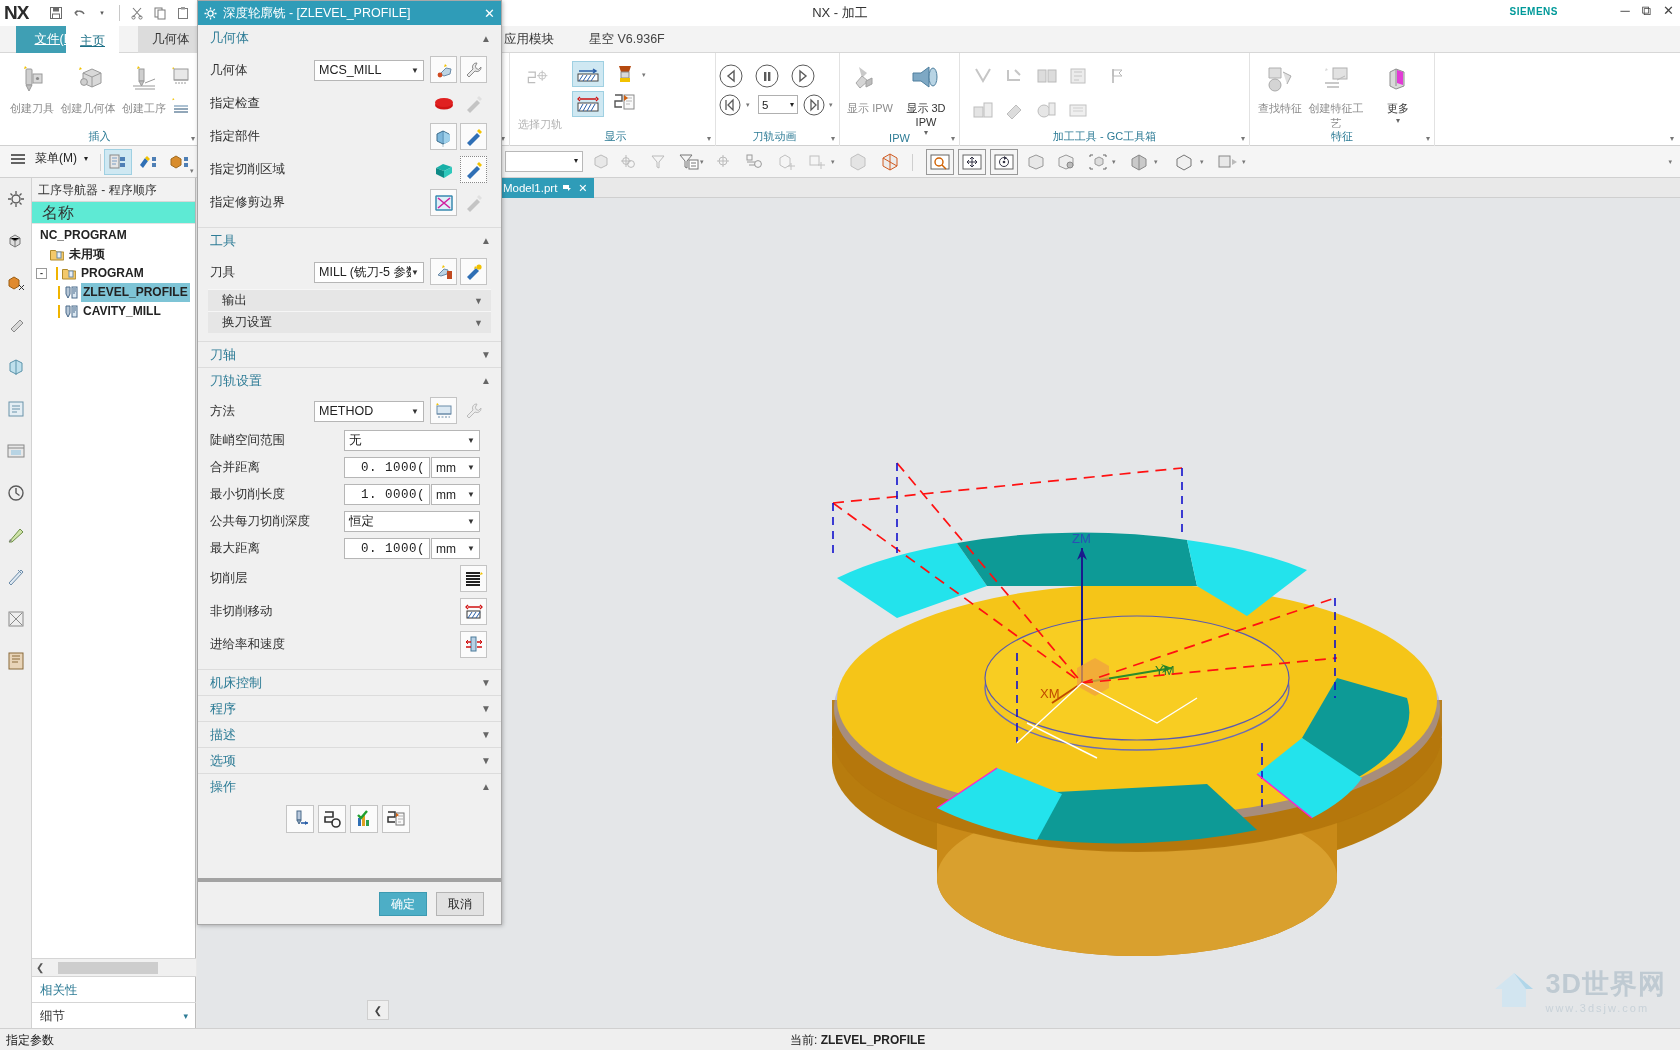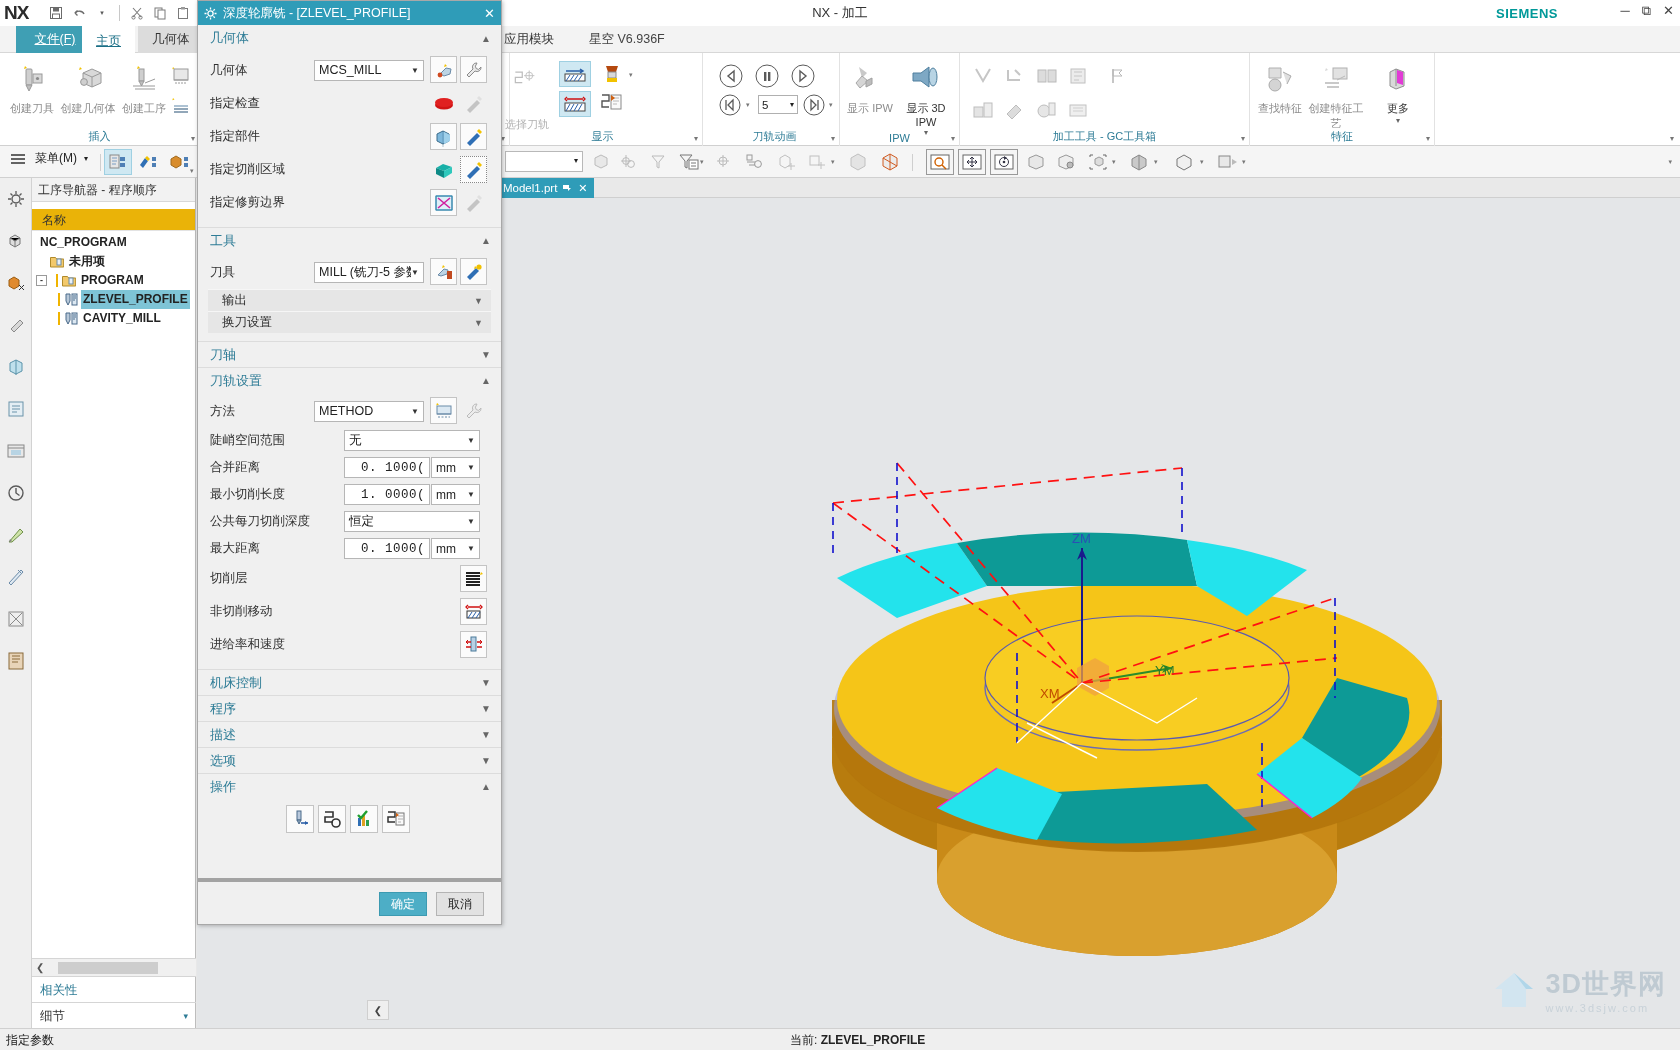--- a/index.html
+++ b/index.html
@@ -13,21 +13,21 @@
   .app { position:relative; width:1680px; height:1050px; }
 
   
   .titlebar { position:absolute; left:0; top:0; width:1680px; height:26px; background:#ffffff; }
   .nx-logo { position:absolute; left:4px; top:2px; font-size:19px; font-weight:bold; color:#2b2b2b; letter-spacing:-1px; }
   .qat { position:absolute; left:46px; top:3px; height:20px; display:flex; align-items:center; gap:3px; }
   .qat .sep { width:1px; height:16px; background:#c8c8c8; margin:0 4px; }
   .qat .qi { width:20px; height:20px; display:flex; align-items:center; justify-content:center; color:#5a5a5a; }
   .qat .qi svg { display:block; }
   .win-title { position:absolute; left:0; right:0; top:4px; text-align:center; font-size:13px; color:#333; }
-  .siemens { position:absolute; right:122px; top:6px; font-size:13px; font-weight:bold; color:#009999; letter-spacing:.5px; }
+  .siemens { position:absolute; right:122px; top:6px; font-size:10px; font-weight:bold; color:#009999; letter-spacing:.5px; }
   .wbtns { position:absolute; right:6px; top:4px; display:flex; gap:12px; align-items:center; color:#444; }
   .wbtns span { font-size:13px; line-height:14px; cursor:default; }
 
   
   .tabrow { position:absolute; left:0; top:26px; width:1680px; height:27px; background:#f3f3f3; border-bottom:1px solid #d7d7d7;}
   .tab { position:absolute; top:0; height:27px; line-height:27px; padding:0 14px; font-size:12.5px; color:#333; }
   .tab.file { background:#3f9fb4; color:#fff; left:0; width:78px; text-align:center; padding:0; }
   .tab.active { background:#ffffff; color:#1b6f86; border-top:2px solid #ffffff; }
   .tab.grey { background:#dcdcdc; }
   .ribbon-collapse { position:absolute; right:0; top:26px; width:22px; height:27px; }
@@ -49,21 +49,21 @@
   .tb2item { position:absolute; top:3px; height:26px; display:flex; align-items:center; justify-content:center; }
   .menu-btn { position:absolute; left:10px; top:149px; display:flex; align-items:center; gap:4px; font-size:12px; color:#222;}
 
   
   .rail { position:absolute; left:0; top:178px; width:32px; height:850px; background:#efefef; border-right:1px solid #d2d2d2; }
   .rail .ri { width:32px; height:42px; display:flex; align-items:center; justify-content:center; }
 
   
   .nav { position:absolute; left:32px; top:178px; width:164px; height:850px; background:#ffffff; border-right:1px solid #bdbdbd; }
   .nav-title { height:24px; line-height:24px; padding-left:6px; font-size:12px; color:#333; background:#f2f2f2; border-bottom:1px solid #d8d8d8;}
-  .nav-col { height:22px; line-height:22px; padding-left:10px; font-size:12px; background:#eab308; border-bottom:1px solid #e3e3e3; color:#333;margin-top:7px;}
+  .nav-col { height:22px; line-height:22px; padding-left:10px; font-size:16px; background:#5eead4; border-bottom:1px solid #e3e3e3; color:#333;}
   .tree { padding-top:2px; }
   .trow { height:19px; line-height:19px; font-size:12px; display:flex; align-items:center; white-space:nowrap;font-weight:bold; }
   .trow.sel .tlabel { background:#7ec4d6; }
   .tlabel { padding:0 2px; }
   .tindent { display:inline-block; }
   .nav-bottom { position:absolute; left:0; bottom:0; width:164px; }
   .scroll-h { height:18px; background:#f0f0f0; border-top:1px solid #d5d5d5; display:flex; align-items:center; }
   .scroll-h .thumb { height:12px; background:#cdcdcd; margin-left:14px; width:100px; }
   .sec-hdr { height:26px; line-height:26px; padding-left:8px; font-size:12.5px; color:#2e7c96; border-top:1px solid #d5d5d5; }
   .sec-hdr2 { height:26px; line-height:26px; padding-left:8px; font-size:12.5px; color:#333; border-top:1px solid #d5d5d5; display:flex; justify-content:space-between; padding-right:8px;}
@@ -176,21 +176,21 @@
     <div class="siemens">SIEMENS</div>
     <div class="wbtns">
       <span>─</span>
       <span>⧉</span>
       <span>✕</span>
     </div>
   </div>
 
   <div class="tabrow">
     <div class="tab file" style="left:16px;text-decoration:underline;">文件(F)</div>
-    <div class="tab active" style="left:82px;text-decoration:underline;">主页</div>
+    <div class="tab active" style="left:66px;text-decoration:underline;">主页</div>
     <div class="tab grey" style="left:138px;">几何体</div>
     <div class="tab" style="left:490px;">应用模块</div>
     <div class="tab" style="left:575px; color:#444;">星空 V6.936F</div>
     <div class="ribbon-collapse" style="display:flex;align-items:center;justify-content:center;">
       <svg width="12" height="10" viewBox="0 0 12 10">
           <path d="M1 7l5-5 5 5" stroke="#2e7c96" fill="none" stroke-width="1.6"></path>
         </svg>
     </div>
     <div class="srch" title="查找命令">
       <span>查找命令</span>
@@ -313,21 +313,21 @@
               <path d="M6 21h16" stroke="#2b5fa8" stroke-width="2.2"></path>
             </svg>
           </div>
         <div class="lb">更多</div>
         <div style="font-size:8px;color:#666;">▾</div>
       </div>
       <div style="position:absolute;left:56px;bottom:14px;font-size:11px;color:#8d8d8d;">车间文档</div>
       <div class="rgarrow">▾</div>
     </div>
 
-    <div class="rgroup" style="left:503px; width:200px;">
+    <div class="rgroup" style="left:516px; width:200px;">
       <div class="smicon" style="left:8px; top:14px;">
           <svg width="30" height="28" viewBox="0 0 30 28">
             <path d="M5 5h8v6H5v6h8" stroke="#bdbdbd" fill="none" stroke-width="1.4"></path>
             <circle cx="21" cy="9" r="4" fill="none" stroke="#bdbdbd"></circle>
             <path d="M21 3v12M15 9h12" stroke="#bdbdbd"></path>
           </svg>
         </div>
       <div style="position:absolute;left:2px;bottom:14px;font-size:11px;color:#b0b0b0;">选择刀轨</div>
       <div class="ibtn" style="left:56px; top:8px; width:32px; height:26px; background:#cfe8f2; border-color:#9fd0e2;">
         <svg width="24" height="18" viewBox="0 0 24 18">

